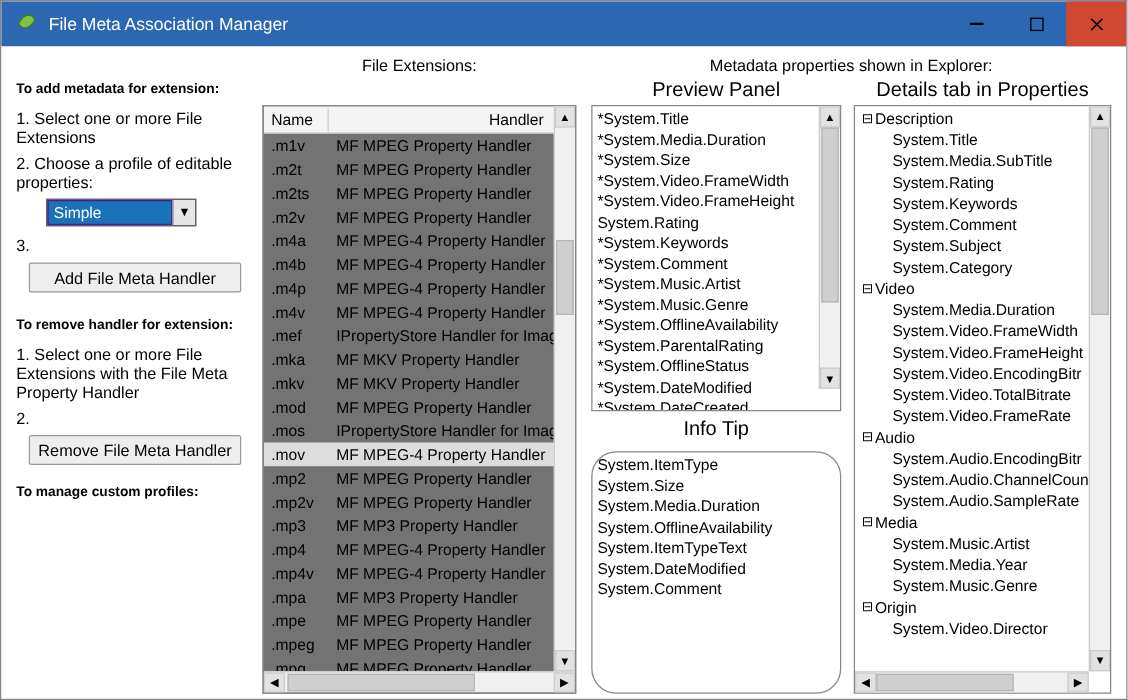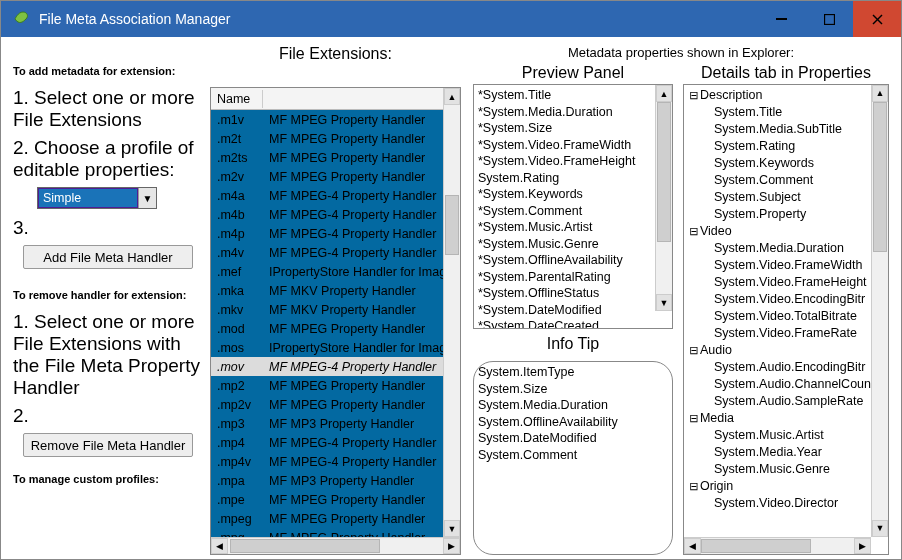--- a/index.html
+++ b/index.html
@@ -61,21 +61,21 @@
     padding-right: 8px;
     padding-top: 20px;
   }
   .left-panel h4 {
     margin: 0 0 10px 0;
     font-size: 11px;
     font-weight: 700;
   }
   .left-panel .step {
     margin: 6px 0;
-    font-size: 19px;
+    font-size: 13px;
     padding-left: 0;
   }
   .combo {
     border: 1px solid #666;
     width: 120px;
     height: 22px;
     display: flex;
     align-items: center;
     margin-left: 24px;
     margin-top: 4px;
@@ -114,29 +114,29 @@
     font-size: 13px;
     padding: 2px 4px;
   }
   .mid-col {
     width: 255px;
     display: flex;
     flex-direction: column;
   }
   .col-title {
     text-align: center;
-    font-size: 16px;
+    font-size: 13px;
     margin-bottom: 4px;
   }
   .table-wrap {
     border: 1px solid #888;
     flex: 1;
     overflow: hidden;
     position: relative;
-    background: #0369a1;
+    background: #737373;
     display: flex;
     flex-direction: column;
   }
   .table-header {
     display: flex;
     background: #f4f4f4;
     border-bottom: 1px solid #bbb;
     height: 22px;
     align-items: center;
   }
@@ -153,21 +153,20 @@
   }
   .row {
     display: flex;
     height: 19px;
     align-items: center;
     padding-left: 6px;
     font-size: 12.5px;
   }
   .row.selected {
     background: #dcdcdc;
-    font-style: italic;
   }
   .row .c1 { width: 52px; }
   .row .c2 { flex: 1; white-space: nowrap; overflow: hidden;}
   .vscroll {
     position: absolute;
     right: 0; top: 0; bottom: 17px;
     width: 17px;
     background: #f0f0f0;
     border-left: 1px solid #ccc;
     display: flex;
@@ -326,20 +325,21 @@
 
     <h4 style="margin-top:16px">To manage custom profiles:</h4>
   </div>
 
   <div class="mid-col">
     <div class="col-title">File Extensions:</div>
     <div style="height:20px"></div>
     <div class="table-wrap">
       <div class="table-header">
         <div class="th name">Name</div>
+        <div class="th handler">Handler</div>
       </div>
       <div class="table-body" id="ext-body">
           <div class="row">
             <span class="c1">.m1v</span>
             <span class="c2">MF MPEG Property Handler</span>
           </div>
           <div class="row">
             <span class="c1">.m2t</span>
             <span class="c2">MF MPEG Property Handler</span>
           </div>
@@ -477,41 +477,42 @@
             <div class="arr">▼</div>
           </div>
         </div>
         <div class="sub-title" style="margin-top:6px">Info Tip</div>
         <div class="listbox-container info-tip">
           <div class="listbox" id="infotip-body">
               <div>System.ItemType</div>
               <div>System.Size</div>
               <div>System.Media.Duration</div>
               <div>System.OfflineAvailability</div>
+              <div>System.ItemTypeText</div>
               <div>System.DateModified</div>
               <div>System.Comment</div>
             </div>
         </div>
       </div>
 
       <div class="details-col">
         <div class="sub-title">Details tab in Properties</div>
         <div class="tree">
           <div id="tree-body" style="padding-right:17px;height:100%;overflow:hidden">
               <div class="group-h">
                 <span class="toggler">⊟</span> 
                 <span>Description</span>
               </div>
               <div class="item">System.Title</div>
               <div class="item">System.Media.SubTitle</div>
               <div class="item">System.Rating</div>
               <div class="item">System.Keywords</div>
               <div class="item">System.Comment</div>
               <div class="item">System.Subject</div>
-              <div class="item">System.Property</div>
+              <div class="item">System.Category</div>
               <div class="group-h">
                 <span class="toggler">⊟</span> 
                 <span>Video</span>
               </div>
               <div class="item">System.Media.Duration</div>
               <div class="item">System.Video.FrameWidth</div>
               <div class="item">System.Video.FrameHeight</div>
               <div class="item">System.Video.EncodingBitr</div>
               <div class="item">System.Video.TotalBitrate</div>
               <div class="item">System.Video.FrameRate</div>

